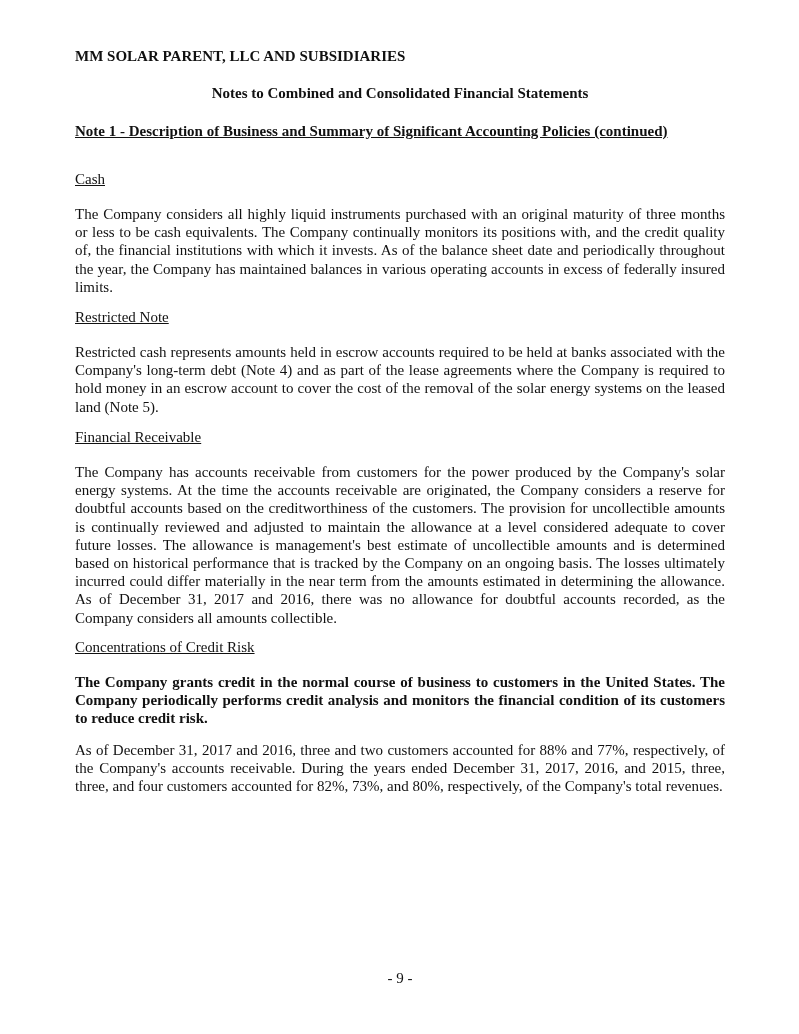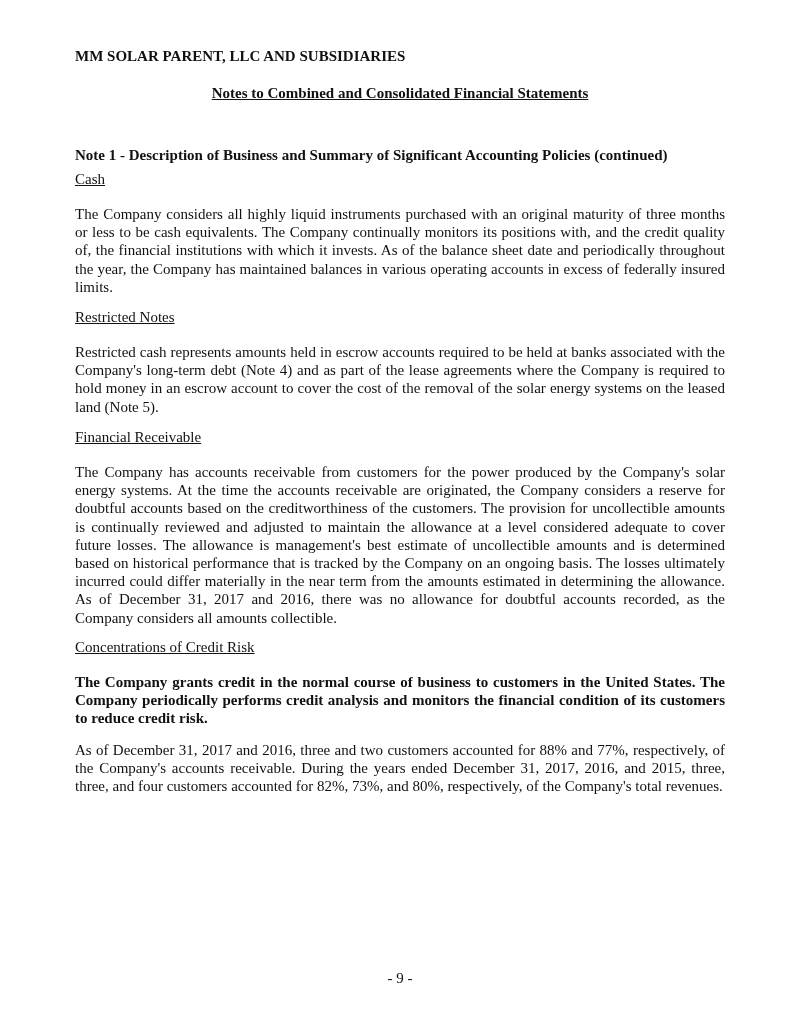--- a/index.html
+++ b/index.html
@@ -8,25 +8,25 @@
       font-family: "Liberation Serif", "DejaVu Serif", serif;
       color: #111111;
     }
     .page { position: absolute; left: 75px; top: 0; width: 650px; }
     .company {
       position: absolute; left: 0; width: 650px; top: 48px;
       text-align: left; font-weight: bold; font-size: 15px; letter-spacing: 0;
     }
     .subtitle {
       position: absolute; left: 0; width: 650px; top: 85px;
-      text-align: center; font-weight: bold; font-size: 15px; text-decoration: underline;
+      text-align: center; font-weight: bold; font-size: 15px;
     }
     .note-title {
-      position: absolute; left: 0; top: 147px;
-      font-weight: bold; font-size: 15px; 
+      position: absolute; left: 0; top: 123px;
+      font-weight: bold; font-size: 15px; text-decoration: underline;
       white-space: nowrap;
     }
     .heading {
       position: absolute; left: 0; font-size: 15px; text-decoration: underline;
       white-space: nowrap;
     }
     .para {
       position: absolute; left: 0; width: 650px;
       font-size: 15px; line-height: 18.2px; text-align: justify;
     }
@@ -40,21 +40,21 @@
 
 <div class="page">
   <div class="company">MM SOLAR PARENT, LLC AND SUBSIDIARIES</div>
   <div class="subtitle">Notes to Combined and Consolidated Financial Statements</div>
 
   <div class="note-title">Note 1 - Description of Business and Summary of Significant Accounting Policies (continued)</div>
 
   <div class="heading" style="top:171px;">Cash</div>
   <div class="para" style="top:205px;">The Company considers all highly liquid instruments purchased with an original maturity of three months or less to be cash equivalents. The Company continually monitors its positions with, and the credit quality of, the financial institutions with which it invests. As of the balance sheet date and periodically throughout the year, the Company has maintained balances in various operating accounts in excess of federally insured limits.</div>
 
-  <div class="heading" style="top:309px;">Restricted Notes</div>
+  <div class="heading" style="top:309px;">Restricted Note</div>
   <div class="para" style="top:343px;">Restricted cash represents amounts held in escrow accounts required to be held at banks associated with the Company's long-term debt (Note 4) and as part of the lease agreements where the Company is required to hold money in an escrow account to cover the cost of the removal of the solar energy systems on the leased land (Note 5).</div>
 
   <div class="heading" style="top:429px;">Financial Receivable</div>
   <div class="para" style="top:463px;">The Company has accounts receivable from customers for the power produced by the Company's solar energy systems. At the time the accounts receivable are originated, the Company considers a reserve for doubtful accounts based on the creditworthiness of the customers. The provision for uncollectible amounts is continually reviewed and adjusted to maintain the allowance at a level considered adequate to cover future losses. The allowance is management's best estimate of uncollectible amounts and is determined based on historical performance that is tracked by the Company on an ongoing basis. The losses ultimately incurred could differ materially in the near term from the amounts estimated in determining the allowance. As of December 31, 2017 and 2016, there was no allowance for doubtful accounts recorded, as the Company considers all amounts collectible.</div>
 
   <div class="heading" style="top:639px;text-align:center;">Concentrations of Credit Risk</div>
   <div class="para" style="top:673px;font-weight:bold;">The Company grants credit in the normal course of business to customers in the United States. The Company periodically performs credit analysis and monitors the financial condition of its customers to reduce credit risk.</div>
   <div class="para" style="top:741px;">As of December 31, 2017 and 2016, three and two customers accounted for 88% and 77%, respectively, of the Company's accounts receivable. During the years ended December 31, 2017, 2016, and 2015, three, three, and four customers accounted for 82%, 73%, and 80%, respectively, of the Company's total revenues.</div>
 
   <div class="pagenum">- 9 -</div>

